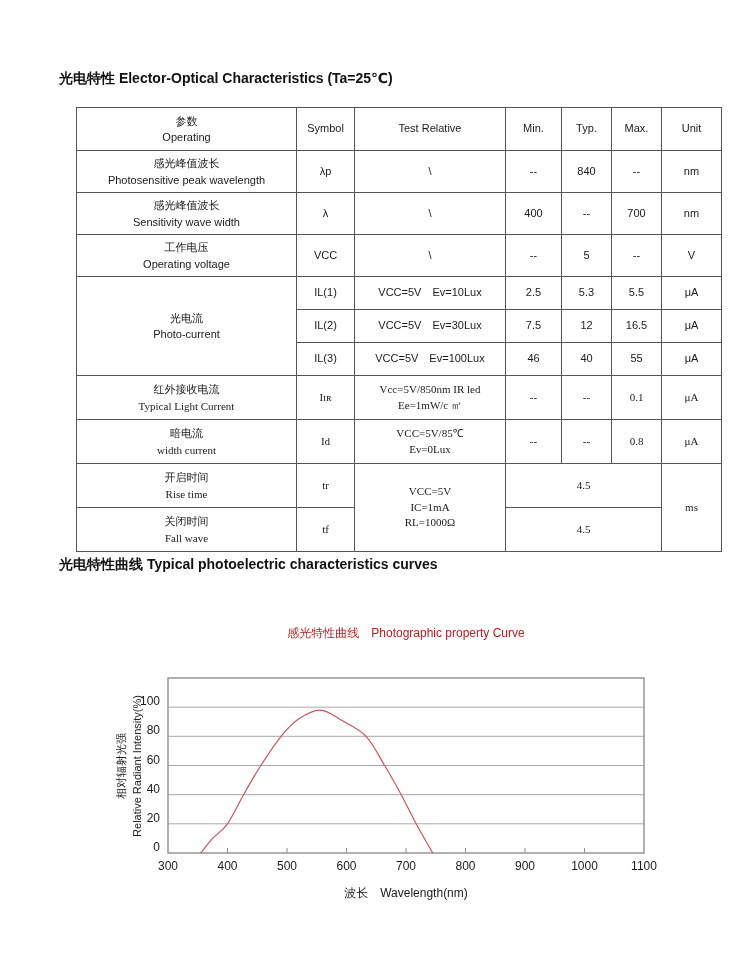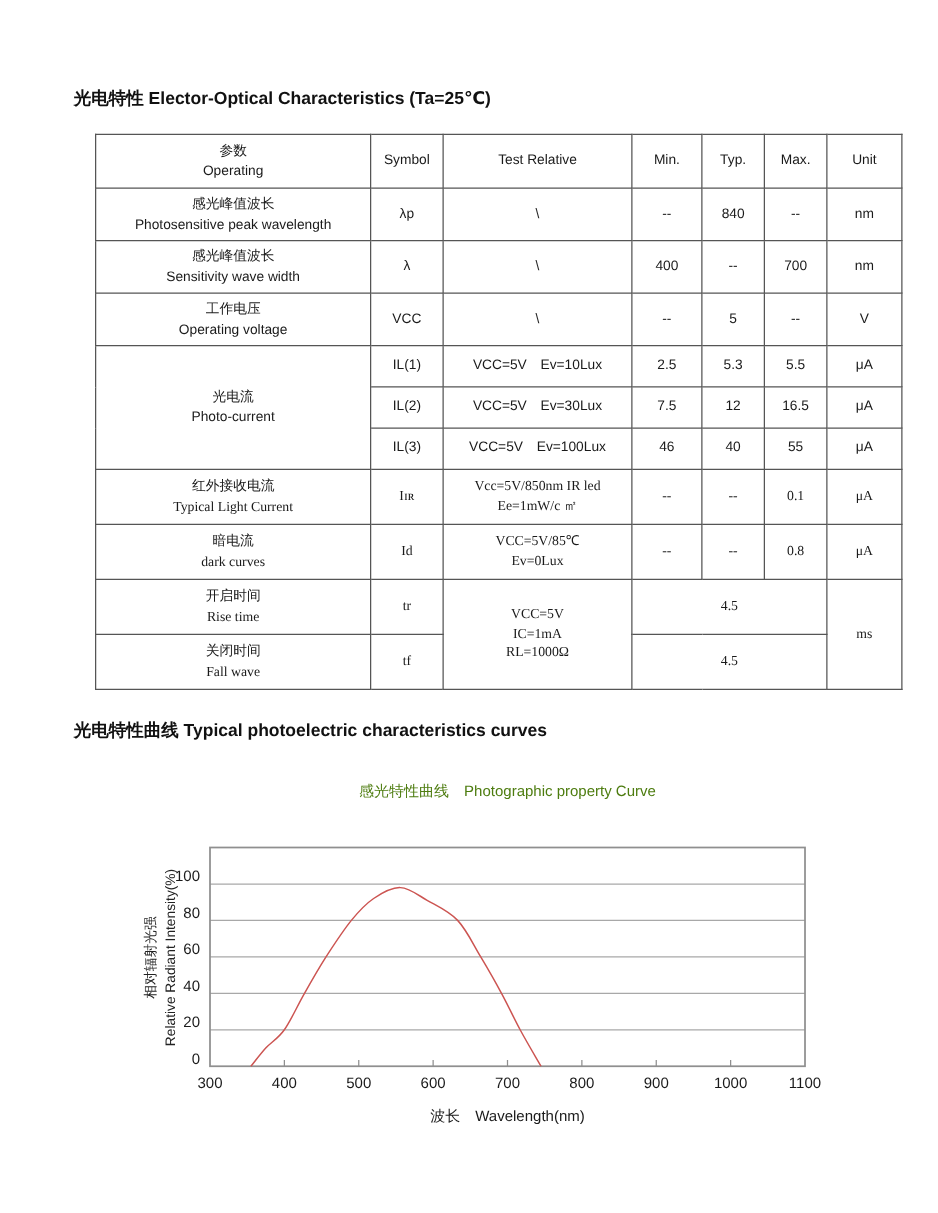--- a/index.html
+++ b/index.html
@@ -1,28 +1,28 @@
 <!DOCTYPE html>
 <html><head>
 <meta charset="utf-8">
 <style>
   html,body{margin:0;padding:0;background:#fff;}
   .page{position:relative;width:750px;height:970px;background:#ffffff;overflow:hidden;
         font-family:"Liberation Sans","DejaVu Sans",sans-serif;color:#1a1a1a;}
   .sec-title{position:absolute;left:59px;margin:0;font-size:14px;font-weight:bold;color:#111;}
   .t1{top:70px;}
-  .t2{top:576px;}
+  .t2{top:556px;}
   table.eo{position:absolute;left:76px;top:107px;width:645px;border-collapse:collapse;table-layout:fixed;}
   table.eo td,table.eo th{border:1px solid #555;padding:0 2px;text-align:center;vertical-align:middle;
         font-size:11px;font-weight:normal;line-height:1.75;color:#1a1a1a;overflow:hidden;}
   .h43{height:43px;}.h42{height:42px;}.h33{height:33px;}.h44{height:44px;font-family:Liberation Serif, serif;}
   .zh{line-height:1.6;}
   .en{line-height:1.4;}
   .cond{white-space:nowrap;}
-  .chart-title{position:absolute;left:156px;top:625px;width:500px;text-align:center;font-size:12px;color:#4d7c0f;}
+  .chart-title{position:absolute;left:156px;top:625px;width:500px;text-align:center;font-size:12px;color:#b91c1c;}
   .ylabel{position:absolute;left:130px;top:766px;transform:translate(-50%,-50%) rotate(-90deg);
         text-align:center;white-space:nowrap;font-size:11px;line-height:1.45;color:#222;}
   svg.curve{position:absolute;left:60px;top:658px;}
   .grid{stroke:#a8a8a8;stroke-width:1;}
   .frame{fill:none;stroke:#8f8f8f;stroke-width:1.4;}
   .tick{stroke:#8f8f8f;stroke-width:1;}
   .xt,.yt{font-family:"Liberation Sans","DejaVu Sans",sans-serif;font-size:12px;fill:#1a1a1a;}
   .xlab{font-family:"Liberation Sans","DejaVu Sans",sans-serif;font-size:12px;fill:#1a1a1a;}
 </style>
 </head>
@@ -130,21 +130,21 @@
         <div class="en">Ee=1mW/c ㎡</div>
       </td>
       <td>--</td>
       <td>--</td>
       <td>0.1</td>
       <td>μA</td>
     </tr>
     <tr class="h44">
       <td>
         <div class="zh">暗电流</div>
-        <div class="en">dark curves</div>
+        <div class="en">width current</div>
       </td>
       <td>Id</td>
       <td>
         <div class="en">VCC=5V/85℃</div>
         <div class="en">Ev=0Lux</div>
       </td>
       <td>--</td>
       <td>--</td>
       <td>0.8</td>
       <td>μA</td>

